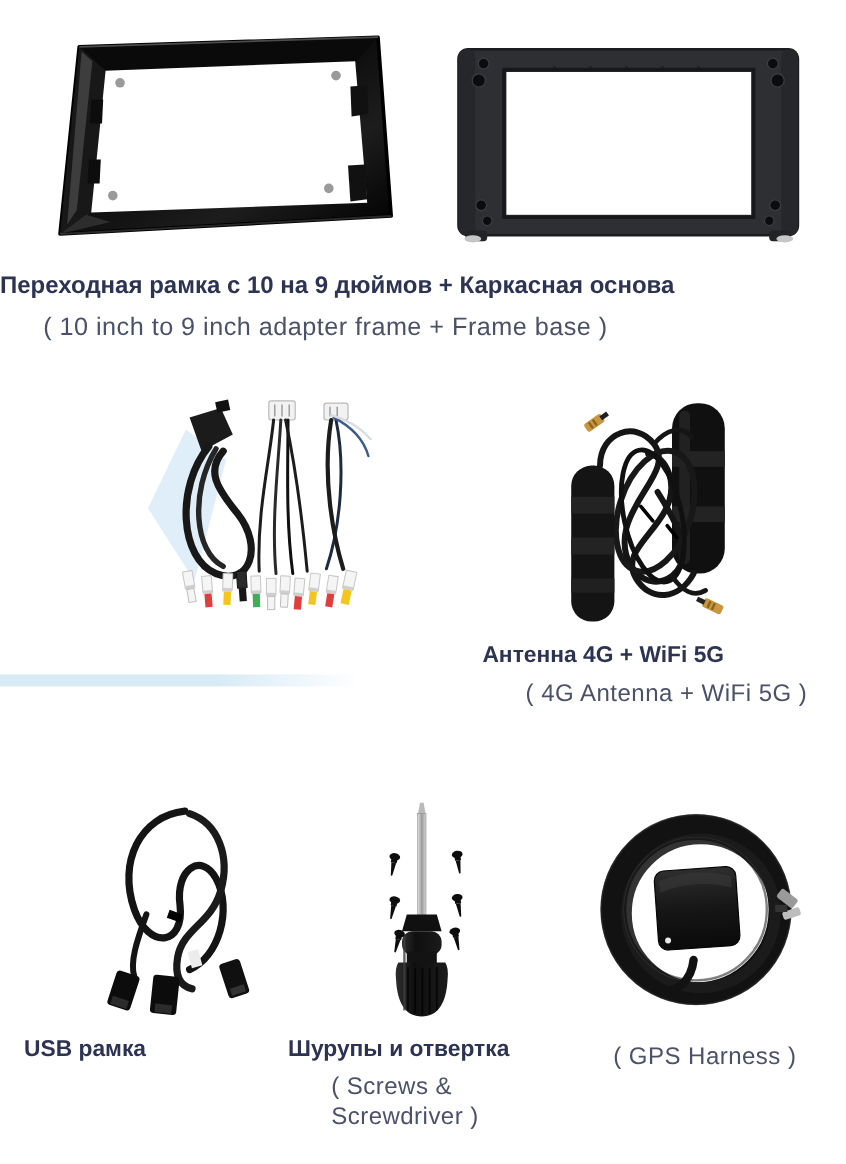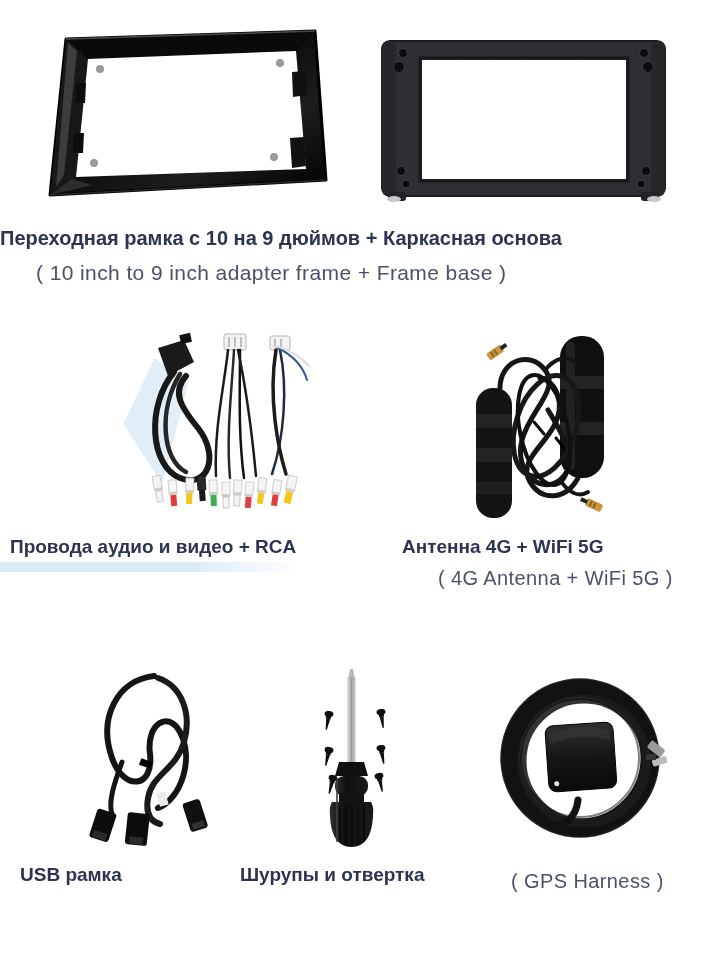--- a/index.html
+++ b/index.html
@@ -322,33 +322,33 @@
       <circle cx="63" cy="112" r="2.5" fill="#e8e8e8"></circle>
     </g>
   </svg>
 
   <div class="caption caption-r1">
     <div class="cap-ru">Переходная рамка с 10 на 9 дюймов + Каркасная основа</div>
     <div class="cap-en">( 10 inch to 9 inch adapter frame + Frame base )</div>
   </div>
 
   <div class="caption caption-r2l">
-    <div class="cap-ru">Провода аудио и видео + RCA</div>
   </div>
 
   <div class="caption caption-r2r">
     <div class="cap-ru">Антенна 4G + WiFi 5G</div>
     <div class="cap-en">( 4G Antenna + WiFi 5G )</div>
   </div>
 
   <div class="caption caption-r3a">
     <div class="cap-ru">USB рамка</div>
   </div>
 
   <div class="caption caption-r3b">
     <div class="cap-ru">Шурупы и отвертка</div>
+    <div class="cap-en">( Screws &amp; Screwdriver )</div>
   </div>
 
   <div class="caption caption-r3c">
     <div class="cap-en">( GPS Harness )</div>
   </div>
 
 </div>
 
 </body></html>

